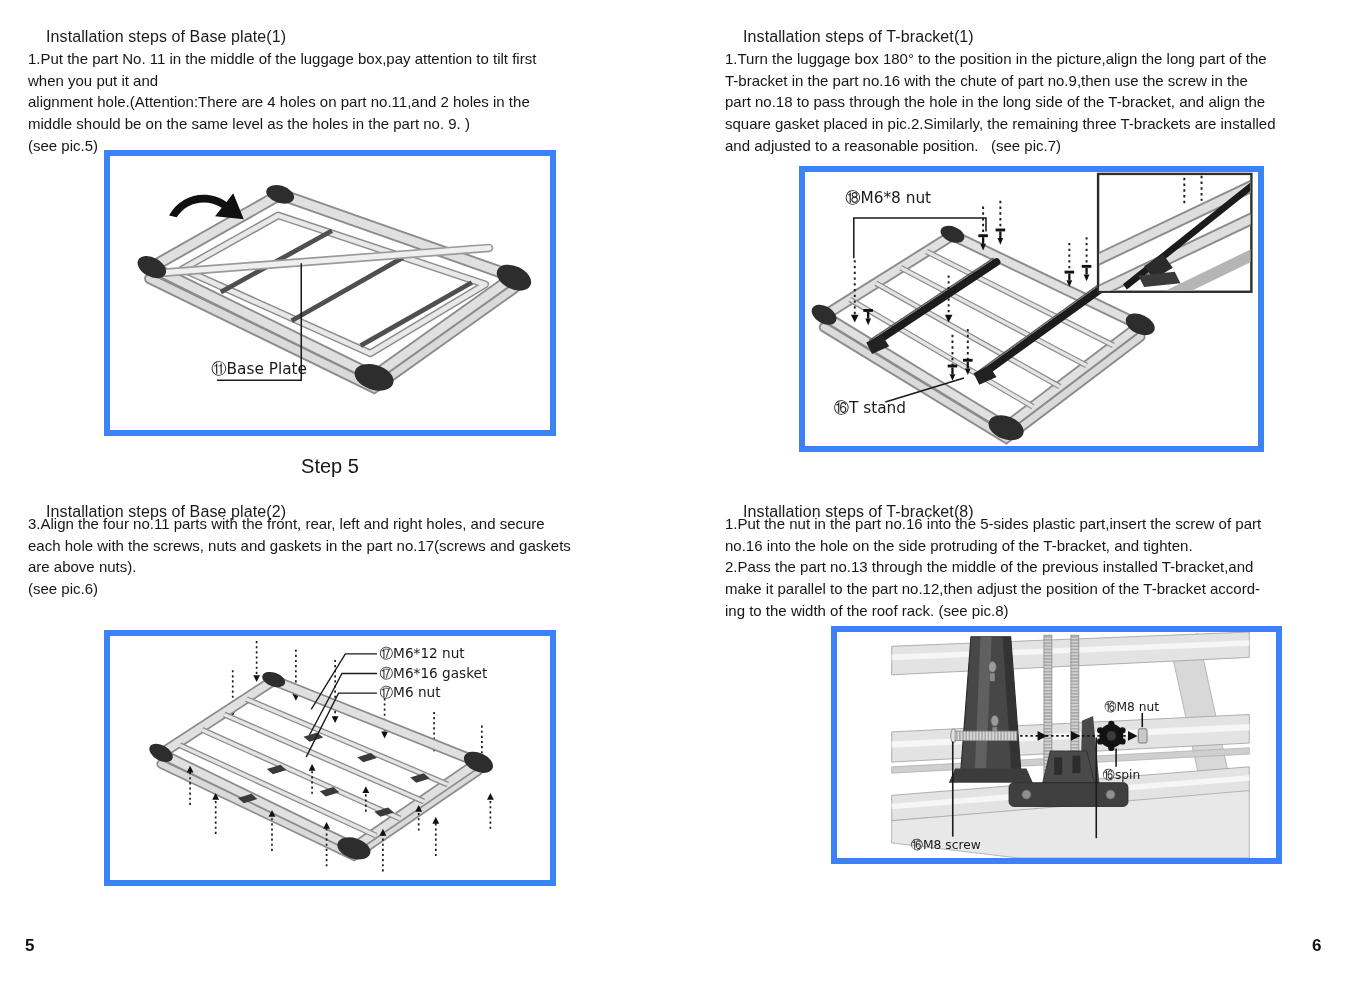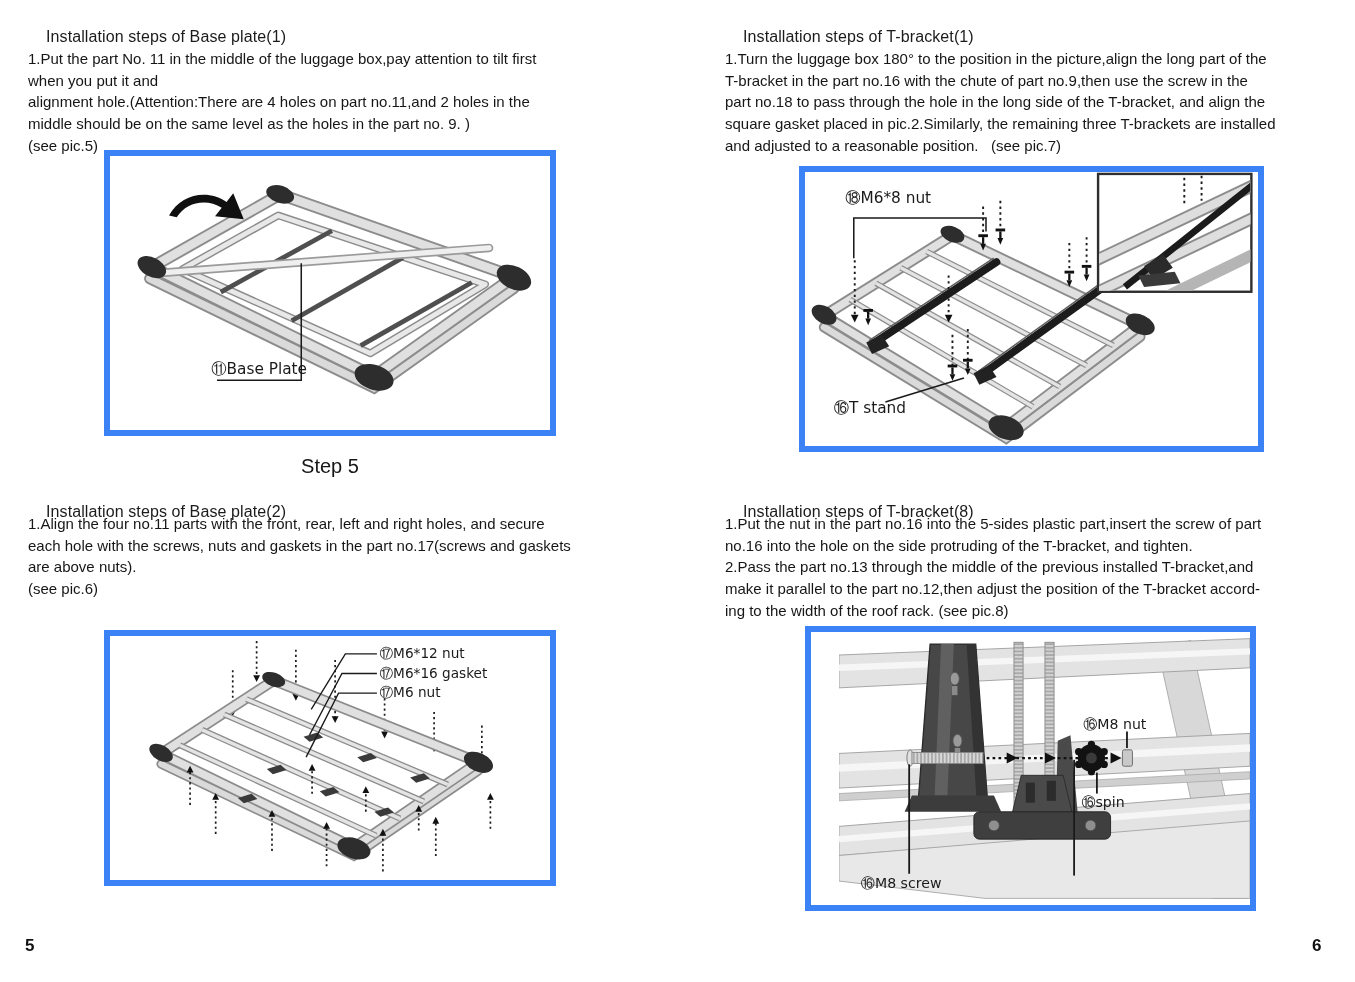--- a/index.html
+++ b/index.html
@@ -58,21 +58,21 @@
         <ellipse cx="272" cy="231" rx="21" ry="13" transform="rotate(18 272 231)"></ellipse>
       </g>
       <path d="M58,62 C70,40 98,34 118,48 L125,39 L136,66 L106,63 L113,54 C97,44 76,48 66,64 Z" fill="#101010"></path>
       <path class="leader" d="M108,234 H196 V112"></path>
       <text class="lbl" x="102" y="228">⑪Base Plate</text>
     </svg>
   </div>
   <div class="caption abs" style="left:104px;top:455px;width:452px;">Step 5</div>
 
   <h2 class="sec abs" style="left:30px;top:487px;">Installation steps of Base plate(2)</h2>
-  <p class="body abs" style="left:28px;top:513px;width:640px;">1.Align the four no.11 parts with the front, rear, left and right holes, and secure
+  <p class="body abs" style="left:28px;top:513px;width:640px;">3.Align the four no.11 parts with the front, rear, left and right holes, and secure
 each hole with the screws, nuts and gaskets in the part no.17(screws and gaskets
 are above nuts).
 (see pic.6)</p>
 
   <div class="figure abs" style="left:104px;top:630px;width:452px;height:256px;">
     <svg viewBox="0 0 452 286">
       <defs>
         <g id="f2-ad">
             <polygon points="-4,-8 4,-8 0,0" fill="#111"></polygon>
           </g>
@@ -251,21 +251,21 @@
     </svg>
   </div>
 
   <h2 class="sec abs" style="left:727px;top:487px;">Installation steps of T-bracket(8)</h2>
   <p class="body abs" style="left:725px;top:513px;width:640px;">1.Put the nut in the part no.16 into the 5-sides plastic part,insert the screw of part
 no.16 into the hole on the side protruding of the T-bracket, and tighten.
 2.Pass the part no.13 through the middle of the previous installed T-bracket,and
 make it parallel to the part no.12,then adjust the position of the T-bracket accord-
 ing to the width of the roof rack. (see pic.8)</p>
 
-  <div class="figure abs" style="left:805px;top:626px;width:451px;height:285px;padding-left:28px;">
+  <div class="figure abs" style="left:831px;top:626px;width:451px;height:238px;padding-left:28px;">
     <svg viewBox="0 0 451 285">
       <defs>
         <pattern id="f4-thV" width="6" height="4" patternUnits="userSpaceOnUse">
           <rect width="6" height="4" fill="#d2d2d2"></rect>
             <path d="M0,2 H6" stroke="#8e8e8e" stroke-width="1.2"></path>
         </pattern>
         <pattern id="f4-thH" width="4" height="6" patternUnits="userSpaceOnUse">
           <rect width="4" height="6" fill="#d8d8d8"></rect>
             <path d="M2,0 V6" stroke="#8a8a8a" stroke-width="1.2"></path>
         </pattern>

